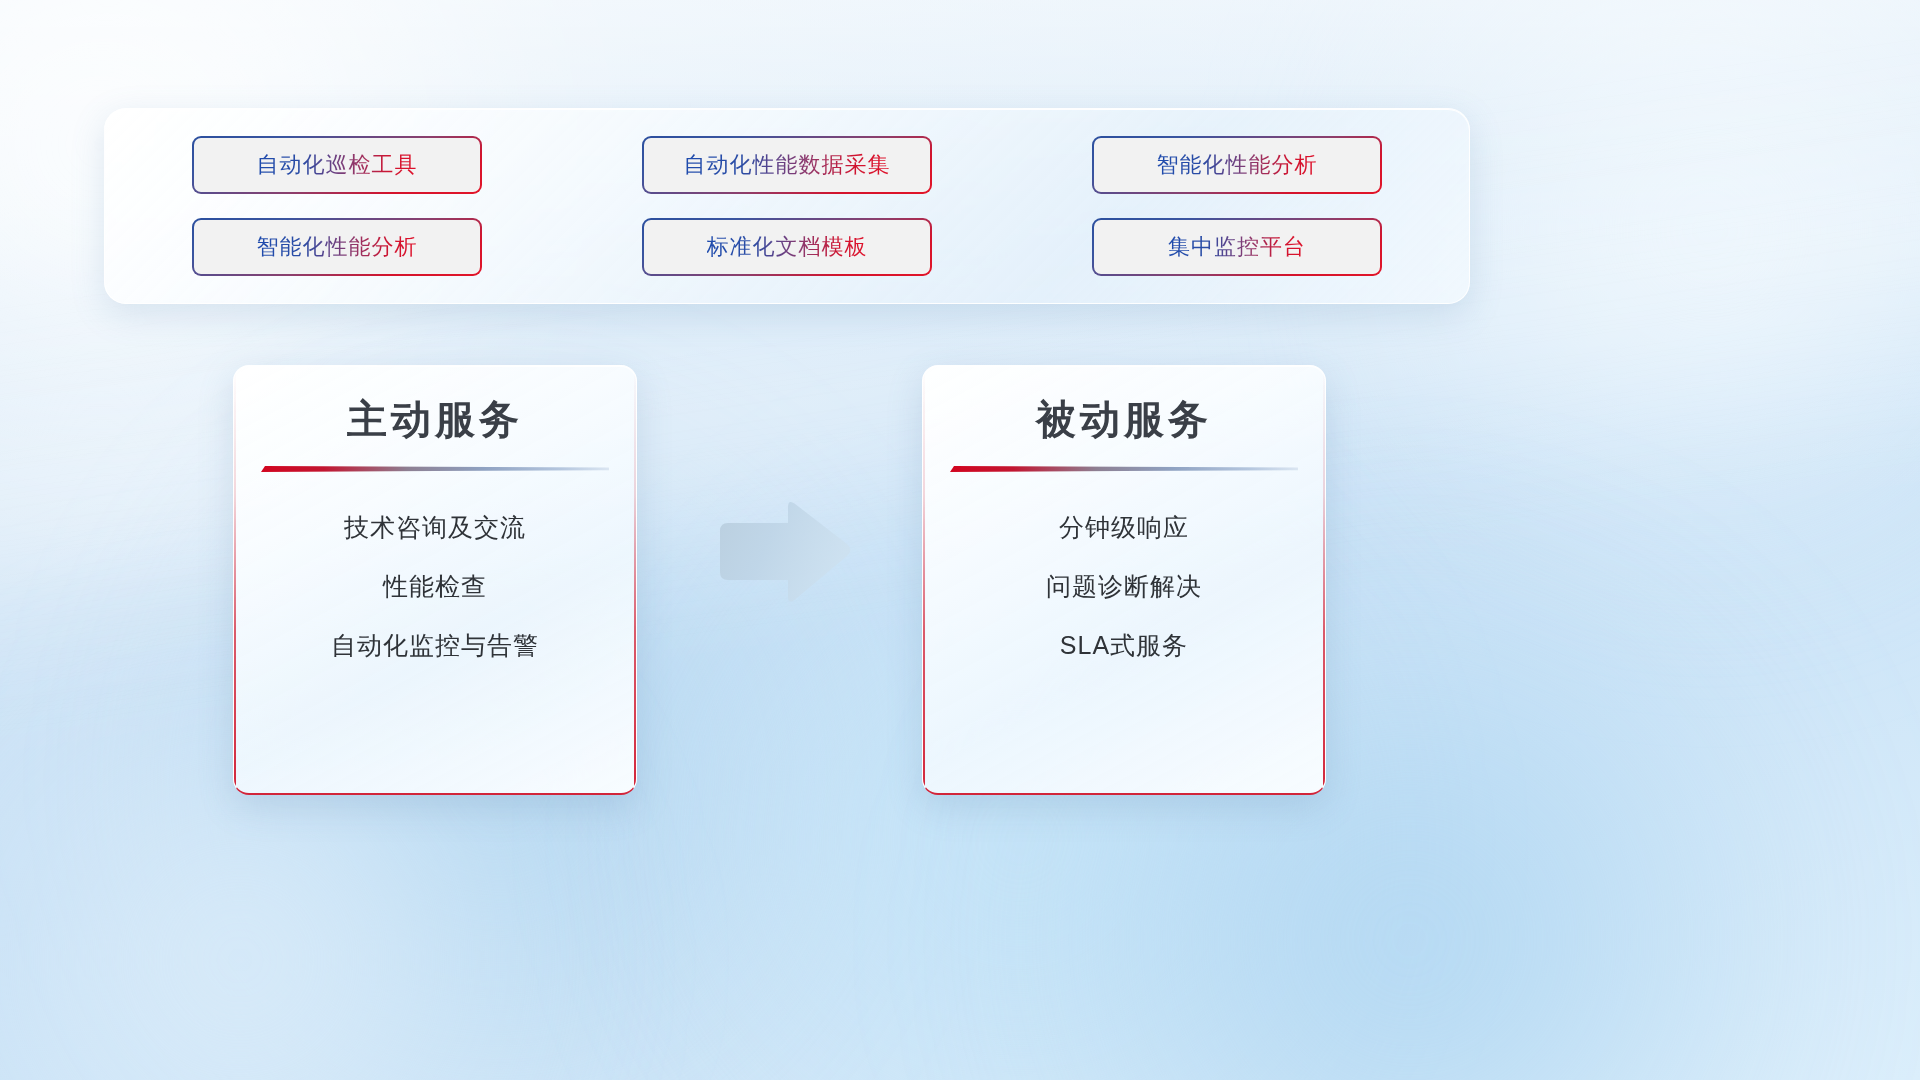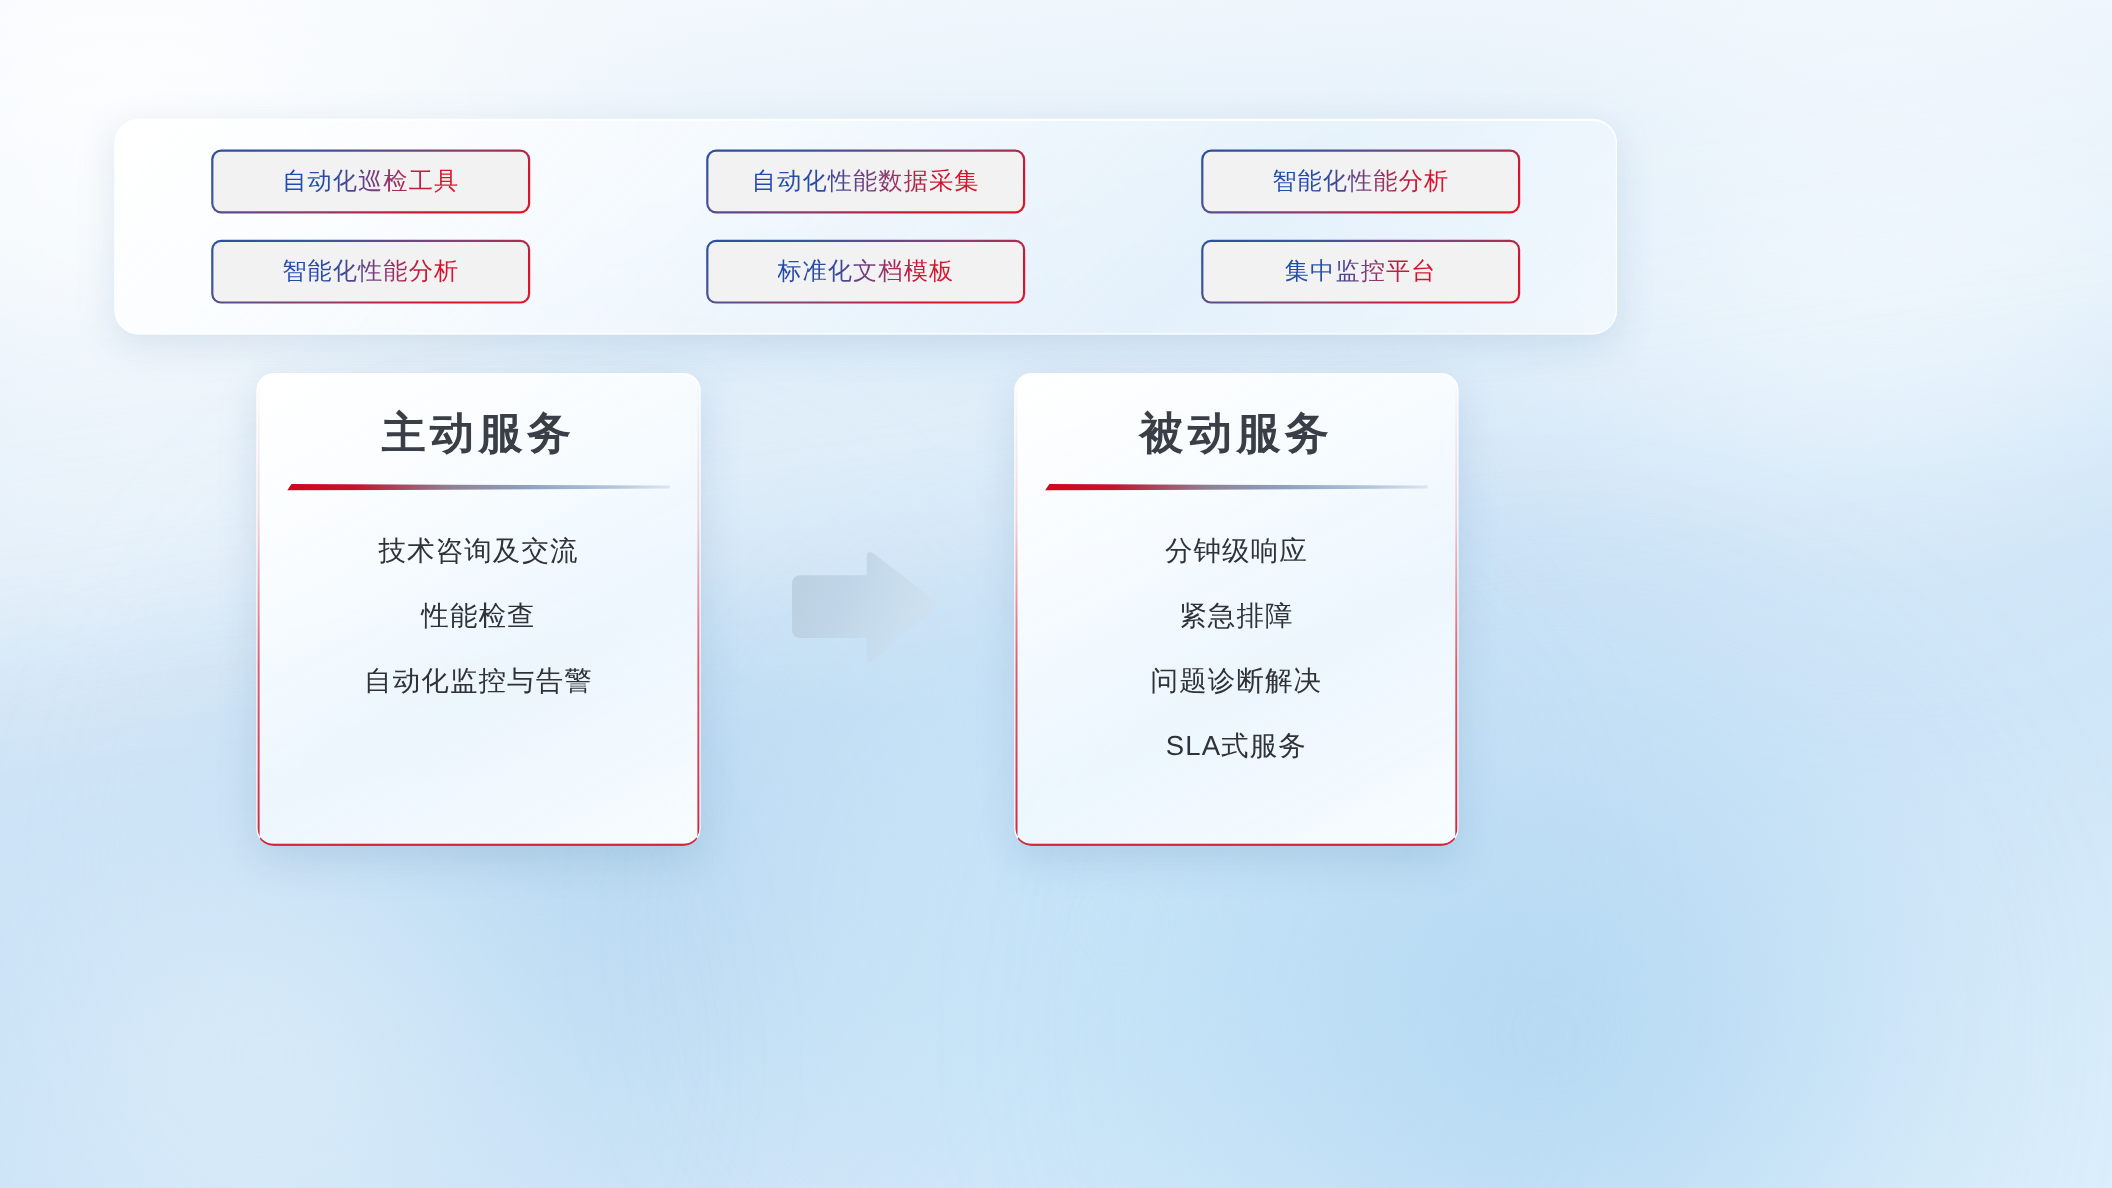--- a/index.html
+++ b/index.html
@@ -131,21 +131,21 @@
     background: linear-gradient(90deg, #1f4bad 0%, #2a4ca5 28%, #8a3a70 58%, #cf1430 82%, #e0112a 100%);
     -webkit-background-clip: text;
     background-clip: text;
     color: transparent;
     -webkit-text-fill-color: transparent;
   }
 
   
   .service-card {
     position: absolute;
-    top: 339px;
+    top: 365px;
     width: 404px;
     height: 430px;
     border-radius: 16px;
     box-sizing: border-box;
     background: linear-gradient(152deg, rgba(255,255,255,0.97) 0%, rgba(250,253,255,0.93) 30%, rgba(240,248,254,0.9) 62%, rgba(250,253,255,0.96) 100%);
     border: 1px solid rgba(255,255,255,0.9);
     border-bottom: 2px solid #d2253a;
     box-shadow:
       0 12px 36px rgba(88,130,172,0.20),
       inset 0 1px 0 rgba(255,255,255,0.96);
@@ -325,17 +325,16 @@
           <stop offset="86%" stop-color="#b4c6de"></stop>
           <stop offset="100%" stop-color="#dbe6f2"></stop>
         </linearGradient>
       </defs>
       <polygon points="0,7 4,1 348,2.4 348,5.2" fill="url(#divGradB)"></polygon>
     </svg>
   </div>
 
   <ul class="card-list">
     <li>分钟级响应</li>
-    <li>紧急排障</li>
     <li>问题诊断解决</li>
     <li>SLA式服务</li>
   </ul>
 </section>
 
 </body></html>

